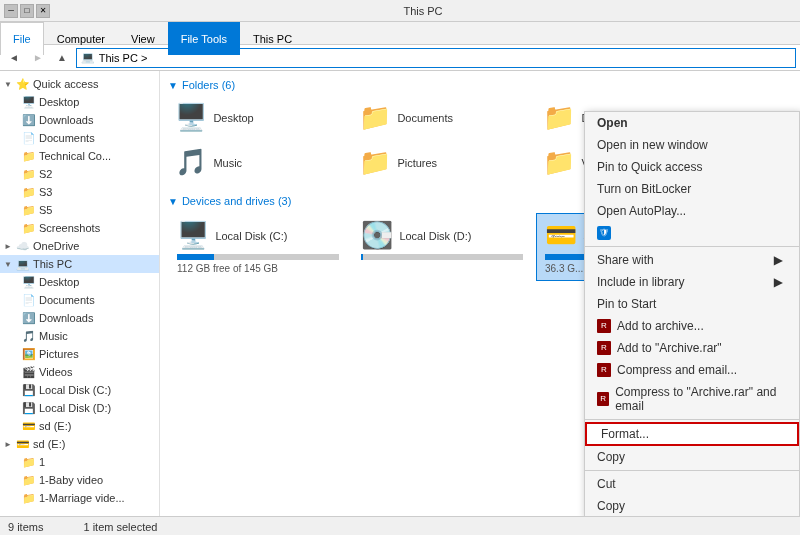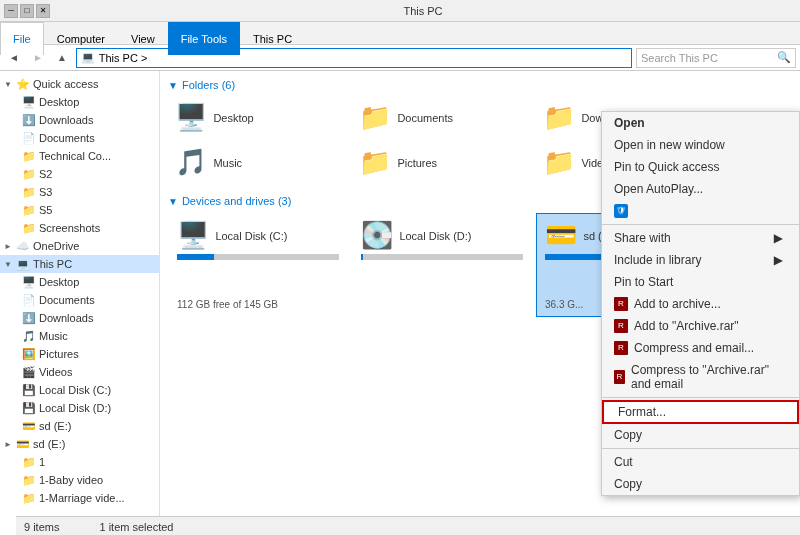--- a/index.html
+++ b/index.html
@@ -112,44 +112,43 @@
       flex-direction: column;
       width: 180px;
       padding: 6px 8px;
       cursor: pointer;
       border: 1px solid transparent;
       gap: 3px;
     }
     .drive-item.selected { background: #b8d9f7; border-color: #0078d7; }
     .drive-item-header { display: flex; align-items: center; gap: 6px; }
     .drive-label { font-size: 11px; color: #333; }
-    .drive-free { font-size: 10px; color: #555; margin-top: 36px; }
+    .drive-free { font-size: 10px; color: #555; }
     .progress-bar { height: 6px; background: #ccc; border-radius: 0; width: 100%; }
     .progress-fill { height: 100%; background: #0078d7; }
 
     
     .status-bar {
       height: 20px;
       background: #f0f0f0;
       border-top: 1px solid #ccc;
       display: flex;
       align-items: center;
       padding: 0 8px;
       font-size: 11px;
       color: #333;
       gap: 40px;
-      margin-left: 16px;
     }
 
     
     .context-menu {
       position: absolute;
       top: 160px;
       right: 0;
-      width: 199px;
+      width: 216px;
       background: #f5f5f5;
       border: 1px solid #ccc;
       box-shadow: 2px 2px 8px rgba(0,0,0,0.3);
       z-index: 1000;
       font-size: 12px;
     }
     .ctx-item {
       display: flex;
       align-items: center;
       padding: 4px 16px 4px 12px;
@@ -192,24 +191,20 @@
 </div>
 
 <div class="address-bar">
   <div class="nav-btn">◄</div>
   <div class="nav-btn disabled">►</div>
   <div class="nav-btn">▲</div>
   <div class="address-path">
     <span style="margin-right:4px;">💻</span>
     <span>This PC  &gt;</span>
   </div>
-  <div class="search-box">
-    <span style="color:#999;font-size:11px;">Search This PC</span>
-    <span style="margin-left:auto;">🔍</span>
-  </div>
 </div>
 
 <div class="main">
 
   <div class="sidebar">
 
     <div class="sidebar-item">
       <span class="arrow" style="margin-left:4px;margin-right:2px;">▼</span>
       <span class="sidebar-icon">⭐</span>
       <span>Quick access</span>
@@ -424,20 +419,23 @@
       <div class="ctx-item" style="font-weight:bold;">
         <span>Open</span>
       </div>
       <div class="ctx-item">
         <span>Open in new window</span>
       </div>
       <div class="ctx-item">
         <span>Pin to Quick access</span>
       </div>
       <div class="ctx-item">
+        <span>Turn on BitLocker</span>
+      </div>
+      <div class="ctx-item">
         <span>Open AutoPlay...</span>
       </div>
       <div class="ctx-item">
         <div class="ctx-item-left">
           <span style="width:14px;height:14px;background:#0078d7;display:inline-block;border-radius:2px;font-size:8px;color:#fff;text-align:center;line-height:14px;">🛡</span>
         </div>
       </div>
       <div class="ctx-divider"></div>
       <div class="ctx-item" style="display:flex;justify-content:space-between;">
         <span>Share with</span>

